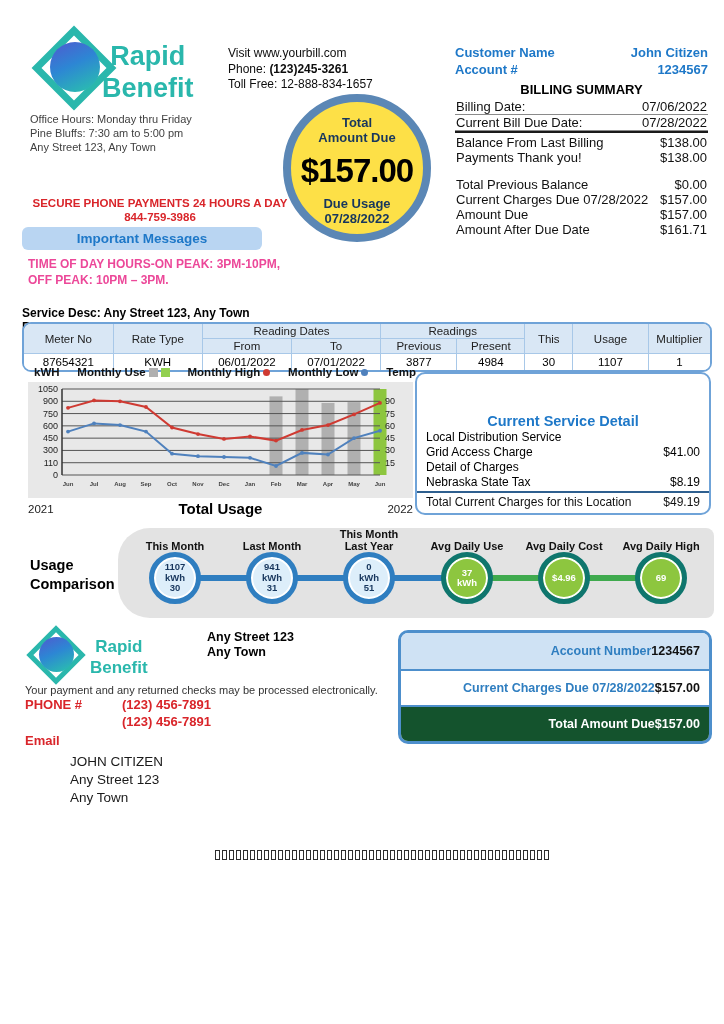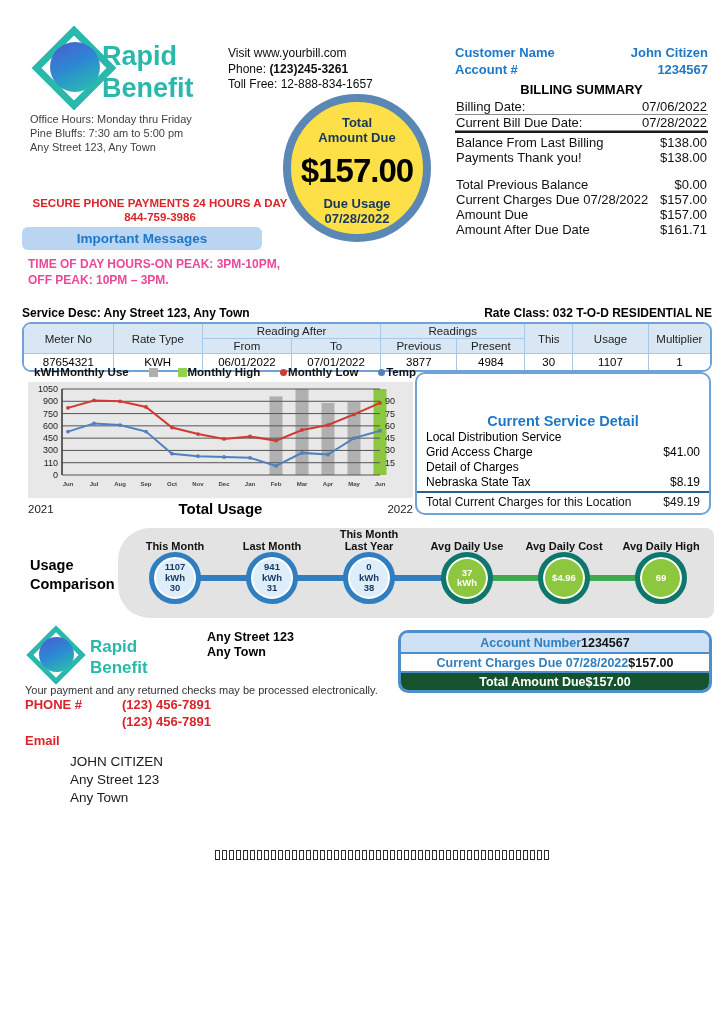--- a/index.html
+++ b/index.html
@@ -12,21 +12,21 @@
   .logo .dia { position:absolute; border:7px solid #2ab7ac; transform:rotate(45deg); }
   .logo .orb { position:absolute; border-radius:50%;
     background:linear-gradient(155deg,#4b5fd0 5%,#2d86d4 45%,#2abfae 95%); }
   #logo-top { left:30px; top:24px; width:88px; height:88px; }
   #logo-top .dia { left:14px; top:14px; width:60px; height:60px; }
   #logo-top .orb { left:20px; top:18px; width:50px; height:50px; }
   #logo-bottom { left:25px; top:624px; width:62px; height:62px; }
   #logo-bottom .dia { left:10px; top:10px; width:42px; height:42px; border-width:5px; }
   #logo-bottom .orb { left:14px; top:13px; width:35px; height:35px; }
 
-  .brand-name { position:absolute; color:#2ab7ac; font-weight:bold; }
+  .brand-name { position:absolute; color:#2ab7ac; font-weight:bold;text-align:center; }
   #brand-top { left:102px; top:40px; font-size:27px; line-height:32px; }
   #brand-bottom { left:90px; top:636px; font-size:17px; line-height:21px; }
 
   .office-hours { position:absolute; left:30px; top:112px; font-size:11px; line-height:14px; color:#3f3f3f; }
 
   .contact { position:absolute; left:228px; top:46px; font-size:12px; line-height:15.5px; color:#0d0d0d; }
   .contact b { font-weight:bold; }
 
   
   .badge { position:absolute; left:283px; top:94px; width:148px; height:148px; border-radius:50%;
@@ -46,34 +46,34 @@
 
   
   .secure { position:absolute; left:28px; top:196px; width:264px; text-align:center;
     color:#d9252a; font-weight:bold; font-size:11.5px; line-height:14px; }
   .banner { position:absolute; left:22px; top:227px; width:240px; height:23px; background:#b9d5f2;
     border-radius:6px; color:#1e78c8; font-weight:bold; font-size:13.5px; text-align:center; line-height:23px; }
   .tod { position:absolute; left:28px; top:256px; font-size:12px; font-weight:bold; line-height:16px; color:#ec4899; }
 
   
   .service-line { position:absolute; left:22px; top:306px; width:690px; display:flex;
-    justify-content:space-between; font-size:12px; font-weight:bold; color:#000; }
+    justify-content:space-between; font-size:12px; font-weight:bold; color:#000;flex-direction:column; }
   .meter-wrap { position:absolute; left:22px; top:322px; width:690px; border:2px solid #6fa3d8;
     border-radius:9px; overflow:hidden; background:#fff; }
   .meter-wrap table { width:100%; border-collapse:collapse; font-size:11.5px; }
   .meter-wrap th { font-weight:normal; background:#d9e7f5; border:1px solid #a8c8e8; padding:0; line-height:14px; color:#222; }
   .meter-wrap td { text-align:center; border:1px solid #a8c8e8; line-height:16px; background:#fff; color:#000; }
   .meter-wrap tr:first-child th { border-top:none; } .meter-wrap tr:last-child td { border-bottom:none; }
   .meter-wrap th:first-child, .meter-wrap td:first-child { border-left:none; }
   .meter-wrap th:last-child, .meter-wrap td:last-child { border-right:none; }
 
   
   .legend-row { position:absolute; left:34px; top:366px; width:382px; display:flex;
     justify-content:space-between; align-items:center; font-size:11.5px; font-weight:bold; color:#111; }
-  .legend-row .item { display:flex; align-items:center; gap:20px; }
+  .legend-row .item { display:flex; align-items:center; gap:3px; }
   .sw { width:9px; height:9px; display:inline-block; }
   .sw-gray { background:#b0b0b0; } .sw-green { background:#92d050; }
   .dot { width:7px; height:7px; border-radius:50%; display:inline-block; }
   .dot-red { background:#cf3a32; } .dot-blue { background:#4f81bd; }
   .chart-box { position:absolute; left:28px; top:382px; width:385px; height:116px; background:#e8e8e8; }
   .chart-foot { position:absolute; left:28px; top:500px; width:385px; display:flex;
     justify-content:space-between; align-items:center; }
   .chart-foot .yr { font-size:11.5px; color:#222; }
   .chart-foot .title { font-size:15px; font-weight:bold; color:#000; }
 
@@ -98,21 +98,21 @@
   .uc-circle { margin:0 auto; width:52px; height:52px; border-radius:50%; display:flex; flex-direction:column;
     align-items:center; justify-content:center; font-size:9.5px; font-weight:bold; line-height:10.5px;
     box-shadow:inset 0 0 0 2px #fff; }
   .uc-circle.blue { border:5px solid #2f7ec0; background:#ddeefa; color:#17365d; }
   .uc-circle.green { border:5px solid #0f766e; background:#8dc63f; color:#fff; }
 
   
   .remit-addr { position:absolute; left:207px; top:630px; font-size:12.5px; font-weight:bold; line-height:15px; color:#000; }
   .acct-box { position:absolute; left:398px; top:630px; width:314px; border:3px solid #4d8fcc;
     border-radius:10px; overflow:hidden; background:#fff; }
-  .acct-row { display:flex; justify-content:center; align-items:center; height:19px;
+  .acct-row { display:flex; justify-content:flex-end; align-items:center; height:36px;
     padding:0 9px; font-size:12.5px; font-weight:bold; }
   .acct-row + .acct-row { border-top:2px solid #4d8fcc; }
   .acct-row.blue-bg { background:#cfe2f4; } .acct-row.blue-bg .lbl { color:#2f7ec0; } .acct-row.blue-bg .val { color:#111; }
   .acct-row.white { background:#fff; } .acct-row.white .lbl { color:#2f7ec0; } .acct-row.white .val { color:#111; }
   .acct-row.green { background:#14532d; } .acct-row.green .lbl, .acct-row.green .val { color:#fff; }
 
   .elec-note { position:absolute; left:25px; top:684px; font-size:11px; color:#333; }
   .phone-lbl { position:absolute; left:25px; top:697px; color:#d9252a; font-weight:bold; font-size:13px; }
   .phone-1 { position:absolute; left:122px; top:697px; color:#d9252a; font-weight:bold; font-size:13px; }
   .phone-2 { position:absolute; left:122px; top:714px; color:#d9252a; font-weight:bold; font-size:13px; }
@@ -224,21 +224,21 @@
   <div class="service-line">
     <span>Service Desc: Any Street 123, Any Town</span>
     <span>Rate Class: 032 T-O-D RESIDENTIAL NE</span>
   </div>
   <div class="meter-wrap">
     <table>
       <tbody>
           <tr>
         <th rowspan="2" style="width:13%">Meter No</th>
         <th rowspan="2" style="width:13%">Rate Type</th>
-        <th colspan="2" style="width:26%">Reading After</th>
+        <th colspan="2" style="width:26%">Reading Dates</th>
         <th colspan="2" style="width:21%">Readings</th>
         <th rowspan="2" style="width:7%">This</th>
         <th rowspan="2" style="width:11%">Usage</th>
         <th rowspan="2" style="width:9%">Multiplier</th>
       </tr>
       <tr>
         <th>From</th>
         <th>To</th>
         <th>Previous</th>
         <th>Present</th>
@@ -411,21 +411,21 @@
         </div>
       </div>
       <div class="uc-item" style="left: 317px;">
         <div class="uc-title">
           <div>This Month</div>
           <div>Last Year</div>
         </div>
         <div class="uc-circle blue">
           <div>0</div>
           <div>kWh</div>
-          <div>38</div>
+          <div>51</div>
         </div>
       </div>
       <div class="uc-item" style="left: 415px;">
         <div class="uc-title">
           <div>Avg Daily Use</div>
         </div>
         <div class="uc-circle green">
           <div>37</div>
           <div>kWh</div>
         </div>

